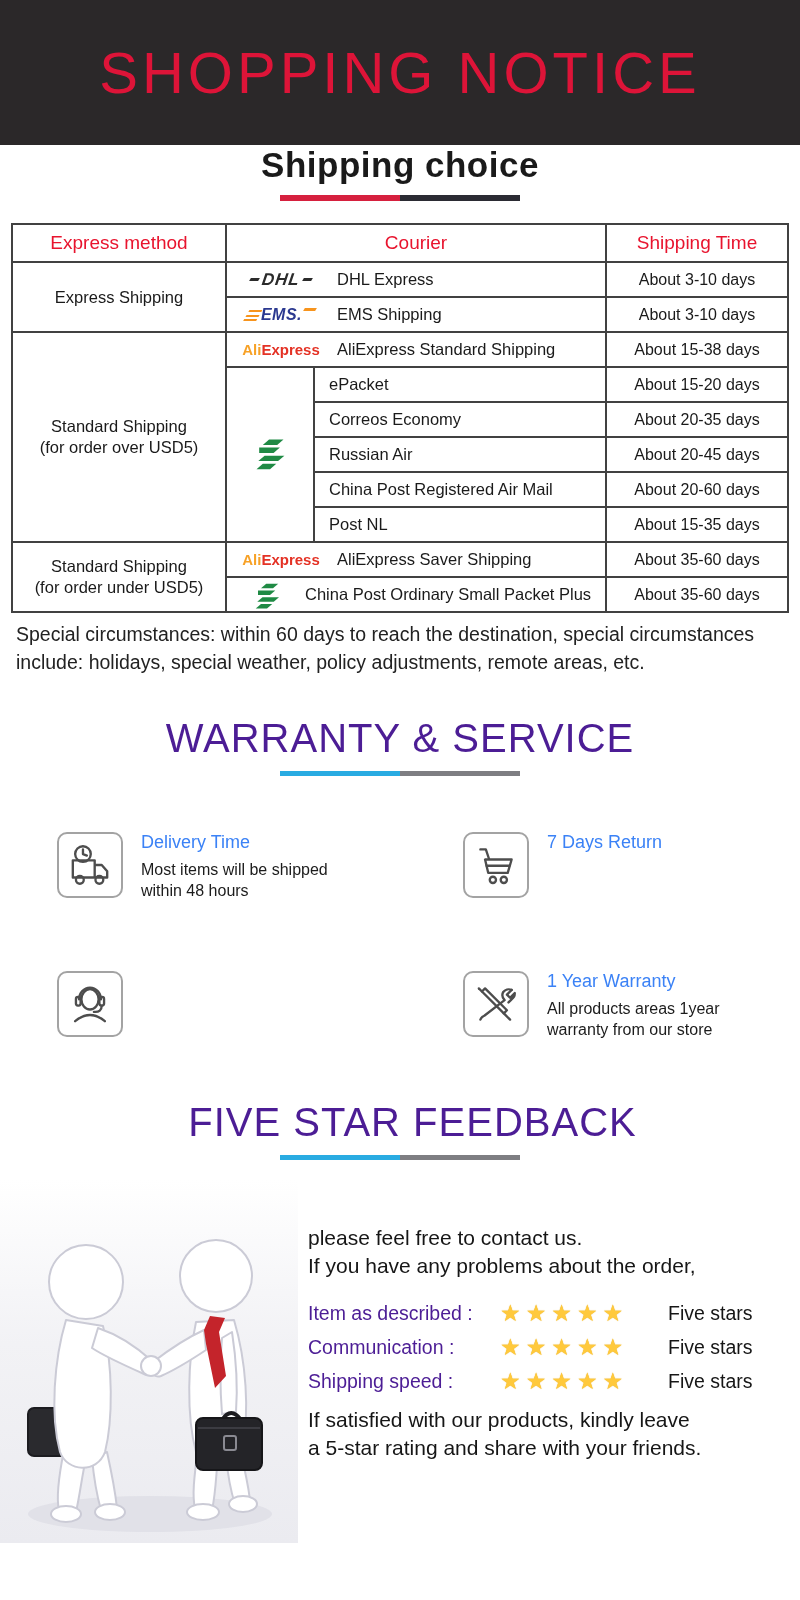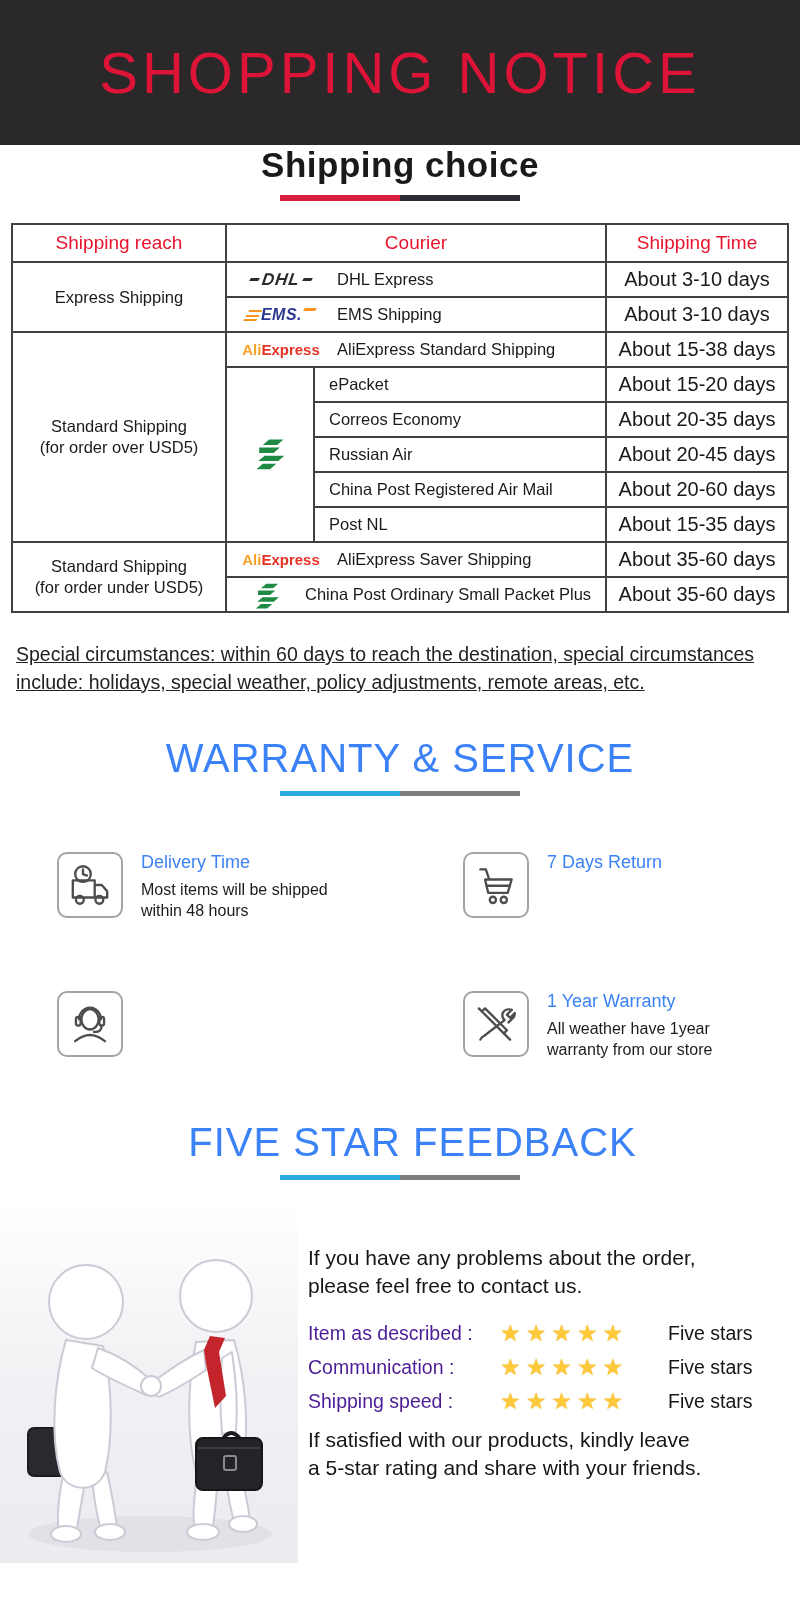--- a/index.html
+++ b/index.html
@@ -6,55 +6,55 @@
   html,body { width:800px; background:#fff; font-family:"Liberation Sans", sans-serif; color:#1a1a1a; }
   body { height:1600px; overflow:hidden; }
 
   
   .banner { height:145px; background:#2b2829; display:flex; align-items:center; justify-content:center; }
   .banner-title { color:#dd1438; font-size:58px; font-weight:400; letter-spacing:4px; }
 
   
   .sec-title { text-align:center; }
   .sec-title.small { font-size:35px; font-weight:700; letter-spacing:0.5px; }
-  .sec-title.big { font-size:40px; font-weight:500; letter-spacing:1px; color:#3b82f6; }
+  .sec-title.big { font-size:40px; font-weight:500; letter-spacing:1px; color:#4c1d95; }
   .rule { width:240px; height:6px; margin:10px auto 0; display:flex; }
   .rule span { flex:1; height:100%; }
   .rule .l-red { background:#d6203e; } .rule .r-dark { background:#2b2b33; }
   .rule.thin { height:5px; }
   .rule .l-blue { background:#29abe2; } .rule .r-gray { background:#7e7e82; }
 
   
   table { border-collapse:collapse; margin:22px auto 0; width:776px; table-layout:fixed; }
   td, th { border:2px solid #414141; font-size:16.5px; font-weight:400; }
   th { color:#e8142e; font-size:19px; height:38px; font-weight:400; }
   td { height:35px; }
   td.method { text-align:center; font-size:16.5px; line-height:1.25; }
-  td.time { text-align:center; font-size:20px;border-radius:8px; }
+  td.time { text-align:center; font-size:16px;border-radius:8px; }
   td.courier { padding-left:12px; }
   .courier-flex { display:flex; align-items:center; gap:14px; }
   .logo-slot { width:84px; min-width:84px; display:flex; align-items:center; justify-content:center; }
   .cname { white-space:nowrap; }
   td.subname { padding-left:14px; }
   td.logo-cell { text-align:center; vertical-align:middle; }
 
   
   .logo-dhl { display:flex; align-items:center; gap:3px; font-style:italic; font-weight:700; }
   .logo-dhl b { color:#2b2b2b; font-size:17px; letter-spacing:1px; transform:skewX(-8deg); }
   .dhl-dash { width:9px; height:3px; background:#2b2b2b; transform:skewX(-30deg); }
   .logo-ems { display:flex; align-items:flex-start; gap:2px; }
   .logo-ems b { color:#2b3990; font-style:italic; font-weight:700; font-size:16px; letter-spacing:0.5px; }
   .ems-stripes { width:13px; height:12px; margin-top:4px;
      background:repeating-linear-gradient(180deg,#f7941d 0 2px,transparent 2px 4.5px); transform:skewX(-30deg); }
   .ems-dash { width:12px; height:3px; background:#f7941d; margin-top:2px; transform:skewX(-30deg); }
   .logo-ali { font-size:15px; font-weight:700; white-space:nowrap; }
   .ali-1 { color:#f7a126; } .ali-2 { color:#e43225; }
 
   
-  .note { margin:28px 16px 0; font-size:19.5px; line-height:1.42; color:#222;text-decoration:underline; }
+  .note { margin:8px 16px 0; font-size:19.5px; line-height:1.42; color:#222; }
 
   
   .warranty-title { margin-top:40px; }
   .svc-grid { margin-top:56px; display:grid; grid-template-columns:403px 1fr; row-gap:70px; }
   .svc-item { display:flex; align-items:flex-start; gap:18px; }
   .svc-item.left { padding-left:57px; } .svc-item.right { padding-left:60px; }
   .svc-iconbox { width:66px; height:66px; border:2px solid #a3a3a3; border-radius:10px;
      display:flex; align-items:center; justify-content:center; flex:none; }
   .svc-iconbox svg { stroke:#4d4d4d; fill:none; stroke-width:3; stroke-linecap:round; stroke-linejoin:round; }
   .svc-title { color:#3b82f6; font-size:18px; margin-bottom:7px; }
@@ -88,21 +88,21 @@
 
 <table>
   <colgroup>
       <col style="width:214px">
       <col style="width:88px">
       <col style="width:292px">
       <col style="width:182px">
     </colgroup>
   <tbody>
       <tr>
-    <th>Shipping reach</th>
+    <th>Express method</th>
     <th colspan="2">Courier</th>
     <th>Shipping Time</th>
   </tr>
   <tr>
     <td class="method" rowspan="2">Express Shipping</td>
     <td class="courier" colspan="2">
           <div class="courier-flex">
       <span class="logo-slot">
               <span class="logo-dhl">
                 <i class="dhl-dash"></i>
@@ -277,21 +277,21 @@
         <path d="M14 16 L18 12 L46 40 L42 44 Z"></path>
         <path d="M10 12 L14 16"></path>
         <path d="M42 44 L50 52"></path>
         <path d="M52 14 A9 9 0 0 0 41 17 A9 9 0 0 0 43 27 L17 47 A9 9 0 0 0 12 52"></path>
         <path d="M52 14 L46 20 L50 24 L56 18 A9 9 0 0 1 52 26 L48 30"></path>
       </svg>
     </div>
     <div>
       <div class="svc-title">1 Year Warranty</div>
       <div class="svc-desc">
-        <div>All weather have 1year</div>
+        <div>All products areas 1year</div>
           <div>warranty from our store</div>
       </div>
     </div>
   </div>
 
 </div>
 
 <div class="sec-title big feedback-title">FIVE STAR FEEDBACK</div>
 <div class="rule thin">
     <span class="l-blue"></span>
@@ -339,22 +339,22 @@
     <g>
       <path d="M222 240 Q231 226 241 240" fill="none" stroke="#1c1c20" stroke-width="4"></path>
       <rect x="196" y="238" width="66" height="52" rx="7" fill="#242428" stroke="#161619" stroke-width="2"></rect>
       <rect x="224" y="256" width="12" height="14" rx="2" fill="none" stroke="#8a8a92" stroke-width="2"></rect>
       <path d="M198 248 H260" stroke="#3c3c42" stroke-width="2"></path>
     </g>
   </svg>
 
   <div class="bottom-right">
     <div class="intro">
+      <div>please feel free to contact us.</div>
       <div>If you have any problems about the order,</div>
-      <div>please feel free to contact us.</div>
     </div>
     <div class="ratings">
       <div class="rating-row">
         <span class="rating-label">Item as described :</span>
         <span class="stars">
             <span class="star">★</span>
             <span class="star">★</span>
             <span class="star">★</span>
             <span class="star">★</span>
             <span class="star">★</span>

